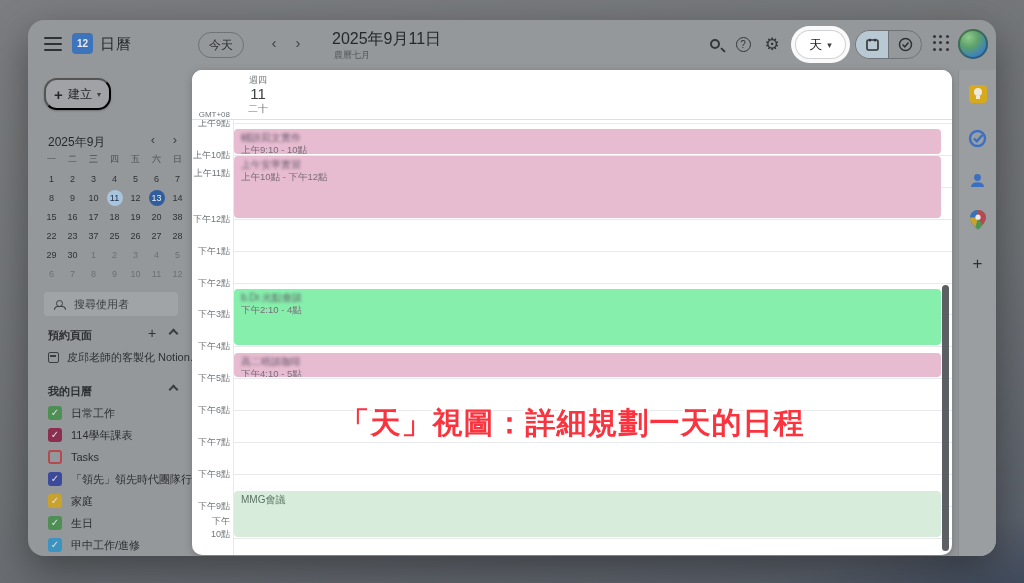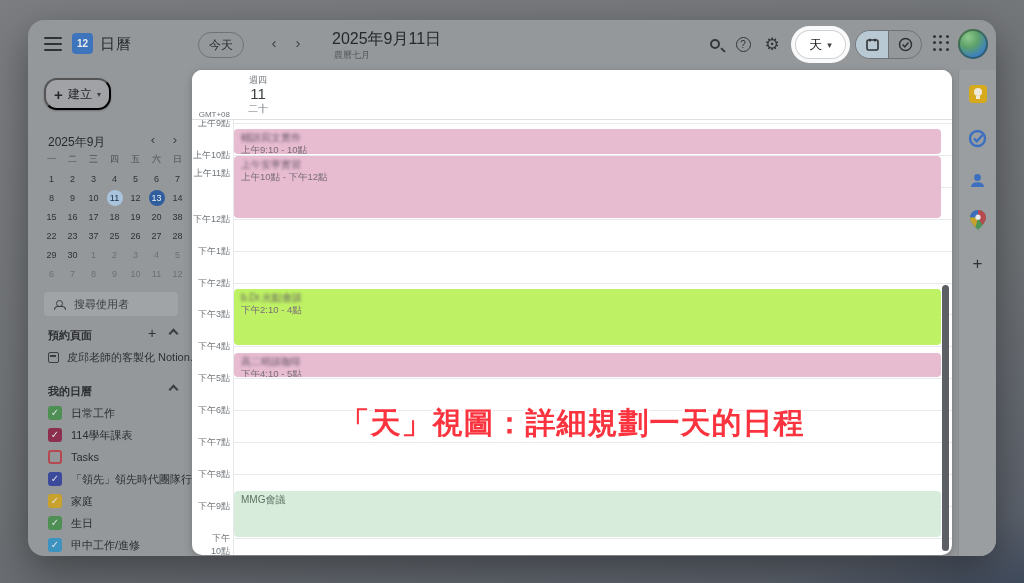--- a/index.html
+++ b/index.html
@@ -403,32 +403,32 @@
           <div class="hour-label" style="top: 302.2px;">下午5點</div>
           <div class="hour-row" style="top: 340.1px;"></div>
           <div class="hour-label" style="top: 334.1px;">下午6點</div>
           <div class="hour-row" style="top: 372px;"></div>
           <div class="hour-label" style="top: 366px;">下午7點</div>
           <div class="hour-row" style="top: 403.9px;"></div>
           <div class="hour-label" style="top: 397.9px;">下午8點</div>
           <div class="hour-row" style="top: 435.8px;"></div>
           <div class="hour-label" style="top: 429.8px;">下午9點</div>
           <div class="hour-row" style="top: 467.7px;"></div>
-          <div class="hour-label" style="top: 462px; padding-left: 16px;">下午10點</div>
+          <div class="hour-label" style="top: 445px; padding-left: 16px;">下午10點</div>
         </div>
       <div id="events-layer">
           <div class="event" style="top: 59.423px; height: 24.477px; background: rgb(231, 188, 209);">
             <div class="ev-title blurred" style="color: rgb(90, 75, 94);">輔諮寫文實作</div>
             <div class="ev-time" style="color: rgb(123, 108, 121);">上午9:10 - 10點</div>
           </div>
           <div class="event" style="top: 85.9px; height: 61.8px; background: rgb(231, 188, 209);">
             <div class="ev-title blurred" style="color: rgb(90, 75, 94);">上午安寧實習</div>
             <div class="ev-time" style="color: rgb(123, 108, 121);">上午10點 - 下午12點</div>
           </div>
-          <div class="event" style="top: 218.923px; height: 56.377px; background: #bef264;">
+          <div class="event" style="top: 218.923px; height: 56.377px; background: #86efac;">
             <div class="ev-title blurred" style="color: rgb(90, 75, 94);">b.Dr.光點會談</div>
             <div class="ev-time" style="color: rgb(123, 108, 121);">下午2:10 - 4點</div>
           </div>
           <div class="event" style="top: 282.723px; height: 24.477px; background: rgb(231, 188, 209);">
             <div class="ev-title blurred" style="color: rgb(90, 75, 94);">高二晤談咖啡</div>
             <div class="ev-time" style="color: rgb(123, 108, 121);">下午4:10 - 5點</div>
           </div>
           <div class="event" style="top: 420.85px; height: 45.85px; background: rgb(215, 236, 219);">
             <div class="ev-title" style="color: rgb(92, 114, 99);">MMG會議</div>
             <div class="ev-time" style="color: rgb(111, 132, 117); margin-top: 48px;">下午8:30 - 10點</div>

